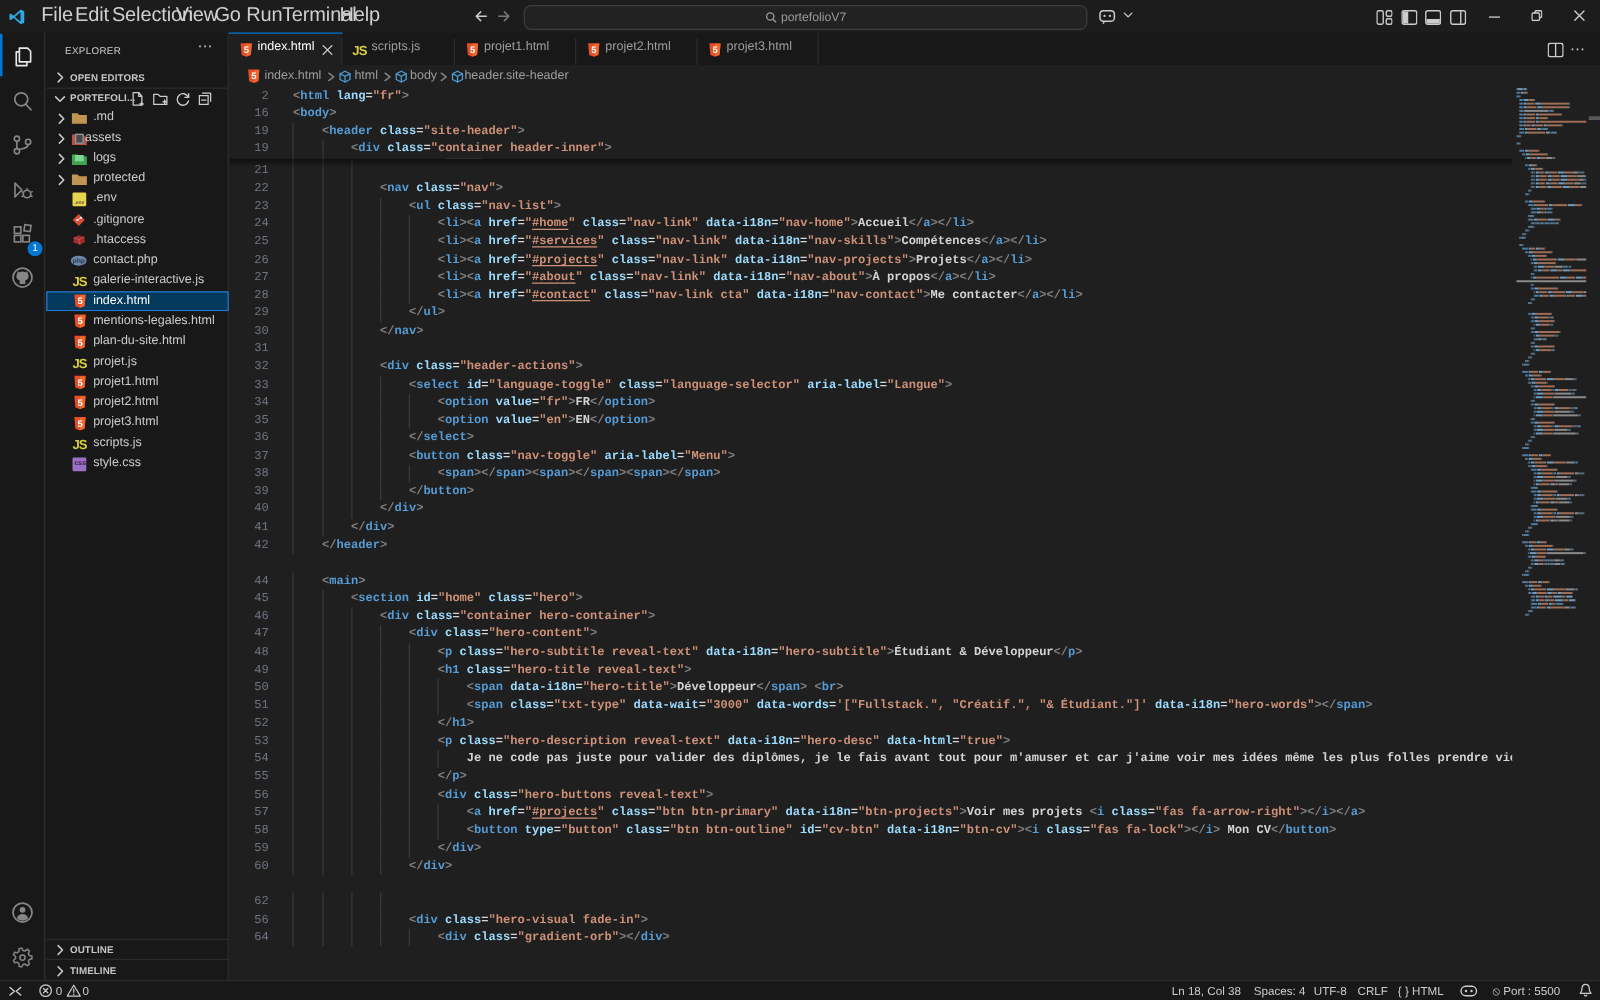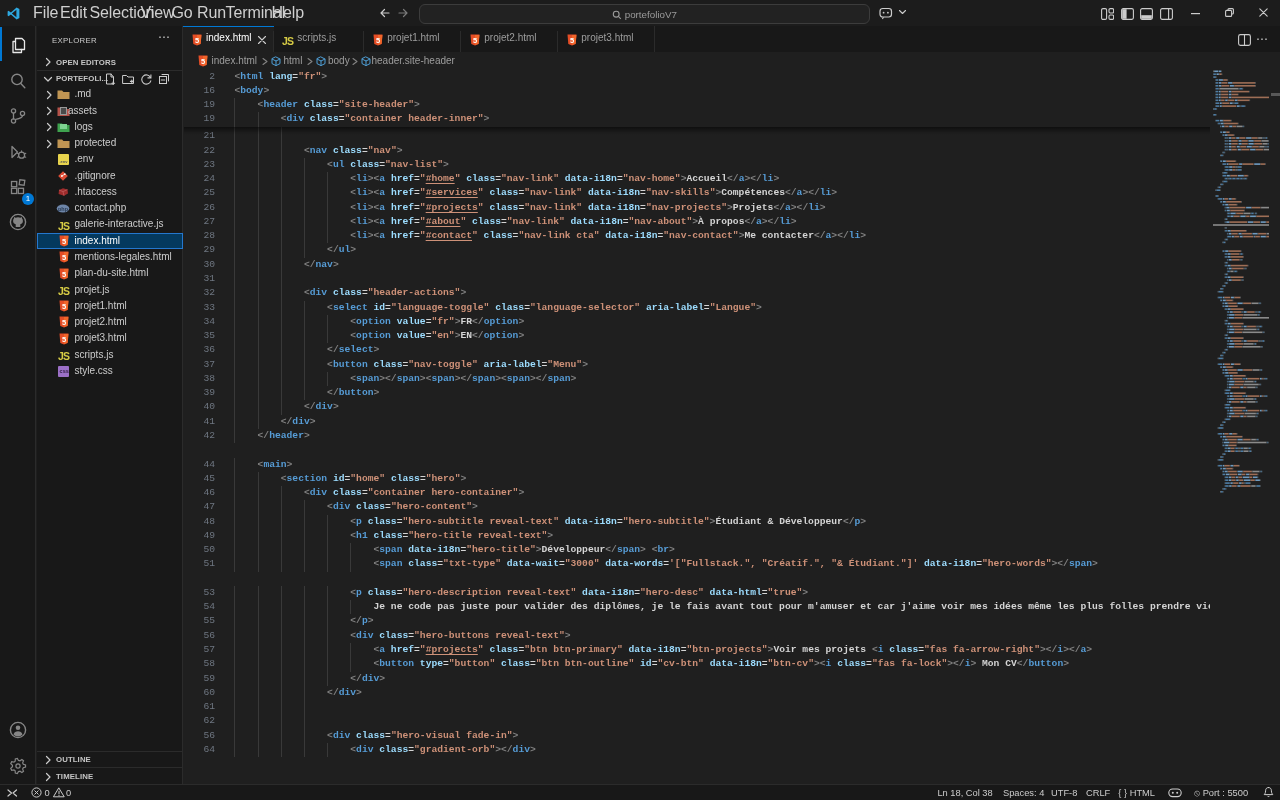--- a/index.html
+++ b/index.html
@@ -543,20 +543,29 @@
       <div class="crow" style="top:505.90px">
         <span class="lnum">51</span>
         <span class="guide" style="left:50.4px"></span>
         <span class="guide" style="left:73.6px"></span>
         <span class="guide" style="left:96.8px"></span>
         <span class="guide" style="left:120.0px"></span>
         <span class="guide" style="left:143.2px"></span>
         <span class="guide" style="left:166.4px"></span>
         <span class="ctext"><i class="x">                        </i><i class="p">&lt;</i><i class="t">span</i> <i class="a">class</i><i class="o">=</i><i class="s">"txt-type"</i> <i class="a">data-wait</i><i class="o">=</i><i class="s">"3000"</i> <i class="a">data-words</i><i class="o">=</i><i class="s">'["Fullstack.", "Créatif.", "&amp; Étudiant."]'</i> <i class="a">data-i18n</i><i class="o">=</i><i class="s">"hero-words"</i><i class="p">&gt;</i><i class="p">&lt;/</i><i class="t">span</i><i class="p">&gt;</i></span>
       </div>
+      <div class="crow" style="top:520.17px">
+        <span class="lnum">52</span>
+        <span class="guide" style="left:50.4px"></span>
+        <span class="guide" style="left:73.6px"></span>
+        <span class="guide" style="left:96.8px"></span>
+        <span class="guide" style="left:120.0px"></span>
+        <span class="guide" style="left:143.2px"></span>
+        <span class="ctext"><i class="x">                    </i><i class="p">&lt;/</i><i class="t">h1</i><i class="p">&gt;</i></span>
+      </div>
       <div class="crow" style="top:534.44px">
         <span class="lnum">53</span>
         <span class="guide" style="left:50.4px"></span>
         <span class="guide" style="left:73.6px"></span>
         <span class="guide" style="left:96.8px"></span>
         <span class="guide" style="left:120.0px"></span>
         <span class="guide" style="left:143.2px"></span>
         <span class="ctext"><i class="x">                    </i><i class="p">&lt;</i><i class="t">p</i> <i class="a">class</i><i class="o">=</i><i class="s">"hero-description reveal-text"</i> <i class="a">data-i18n</i><i class="o">=</i><i class="s">"hero-desc"</i> <i class="a">data-html</i><i class="o">=</i><i class="s">"true"</i><i class="p">&gt;</i></span>
       </div>
       <div class="crow" style="top:548.71px">
@@ -616,27 +625,20 @@
         <span class="guide" style="left:143.2px"></span>
         <span class="ctext"><i class="x">                    </i><i class="p">&lt;/</i><i class="t">div</i><i class="p">&gt;</i></span>
       </div>
       <div class="crow" style="top:634.33px">
         <span class="lnum">60</span>
         <span class="guide" style="left:50.4px"></span>
         <span class="guide" style="left:73.6px"></span>
         <span class="guide" style="left:96.8px"></span>
         <span class="guide" style="left:120.0px"></span>
         <span class="ctext"><i class="x">                </i><i class="p">&lt;/</i><i class="t">div</i><i class="p">&gt;</i></span>
-      </div>
-      <div class="crow" style="top:648.60px">
-        <span class="lnum">61</span>
-        <span class="guide" style="left:50.4px"></span>
-        <span class="guide" style="left:73.6px"></span>
-        <span class="guide" style="left:96.8px"></span>
-        <span class="guide" style="left:120.0px"></span>
       </div>
       <div class="crow" style="top:662.87px">
         <span class="lnum">62</span>
         <span class="guide" style="left:50.4px"></span>
         <span class="guide" style="left:73.6px"></span>
         <span class="guide" style="left:96.8px"></span>
         <span class="guide" style="left:120.0px"></span>
       </div>
       <div class="crow" style="top:677.14px">
         <span class="lnum">56</span>

